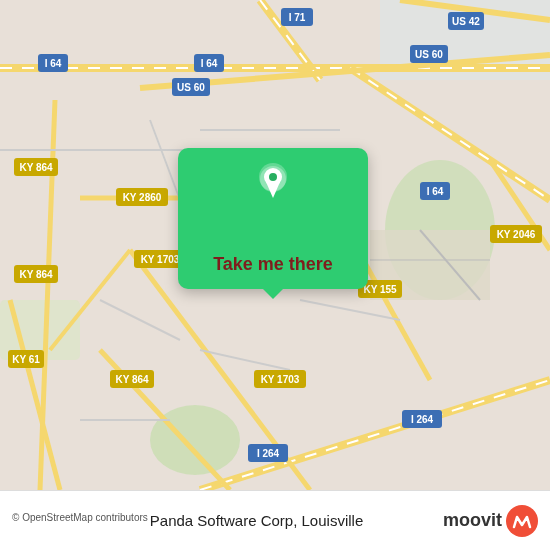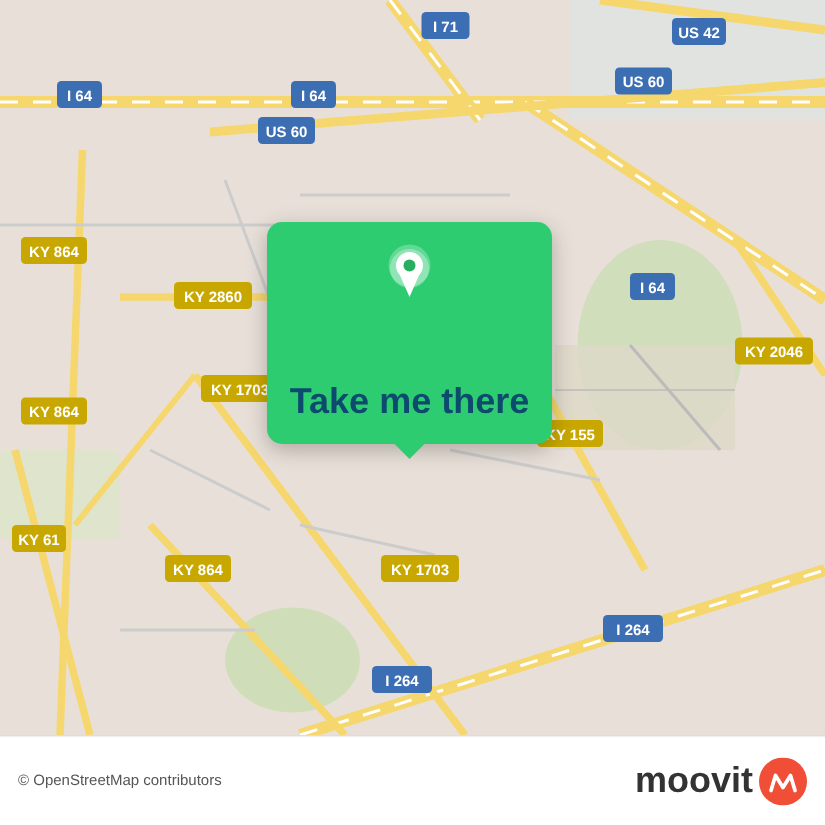--- a/index.html
+++ b/index.html
@@ -58,21 +58,21 @@
       font-weight: 500;
     }
 
     .moovit-logo {
       display: flex;
       align-items: center;
       gap: 4px;
     }
 
     .moovit-text {
-      font-size: 24px;
+      font-size: 18px;
       font-weight: bold;
       color: #333;
       text-align: center;
     }
 
     
     #popup-card {
       position: absolute;
       top: 148px;
       left: 178px;
@@ -99,23 +99,23 @@
       border-right: 10px solid transparent;
       border-top: 10px solid #2ecc71;
     }
 
     .pin-icon {
       width: 36px;
       height: 36px;
     }
 
     .popup-label {
-      font-size: 24px;
+      font-size: 18px;
       font-weight: 600;
-      color: #0c4a6e;
+      color: #7f1d1d;
       white-space: nowrap;
     }
 
   </style>
 </head>
 <body>
 
 <div id="map-container">
 
   <div id="map-bg">
@@ -245,20 +245,21 @@
       <polygon points="15,36 8,20 22,20" fill="white"></polygon>
     </svg>
 
     <div style="height:38px;"></div>
     <span class="popup-label">Take me there</span>
   </div>
 
   <div id="bottom-bar">
     <div class="bottom-left">
       <span class="attribution">© OpenStreetMap contributors</span>
+      <span class="location-name">Panda Software Corp, Louisville</span>
     </div>
     <div class="moovit-logo">
       <span class="moovit-text">moovit</span>
 
       <svg width="32" height="32" viewBox="0 0 32 32" xmlns="http://www.w3.org/2000/svg">
         <circle cx="16" cy="16" r="16" fill="#f04e37"></circle>
         <path d="M8 22 L11 12 L16 20 L21 12 L24 22" stroke="white" stroke-width="2.5" fill="none" stroke-linejoin="round" stroke-linecap="round"></path>
       </svg>
     </div>
   </div>

